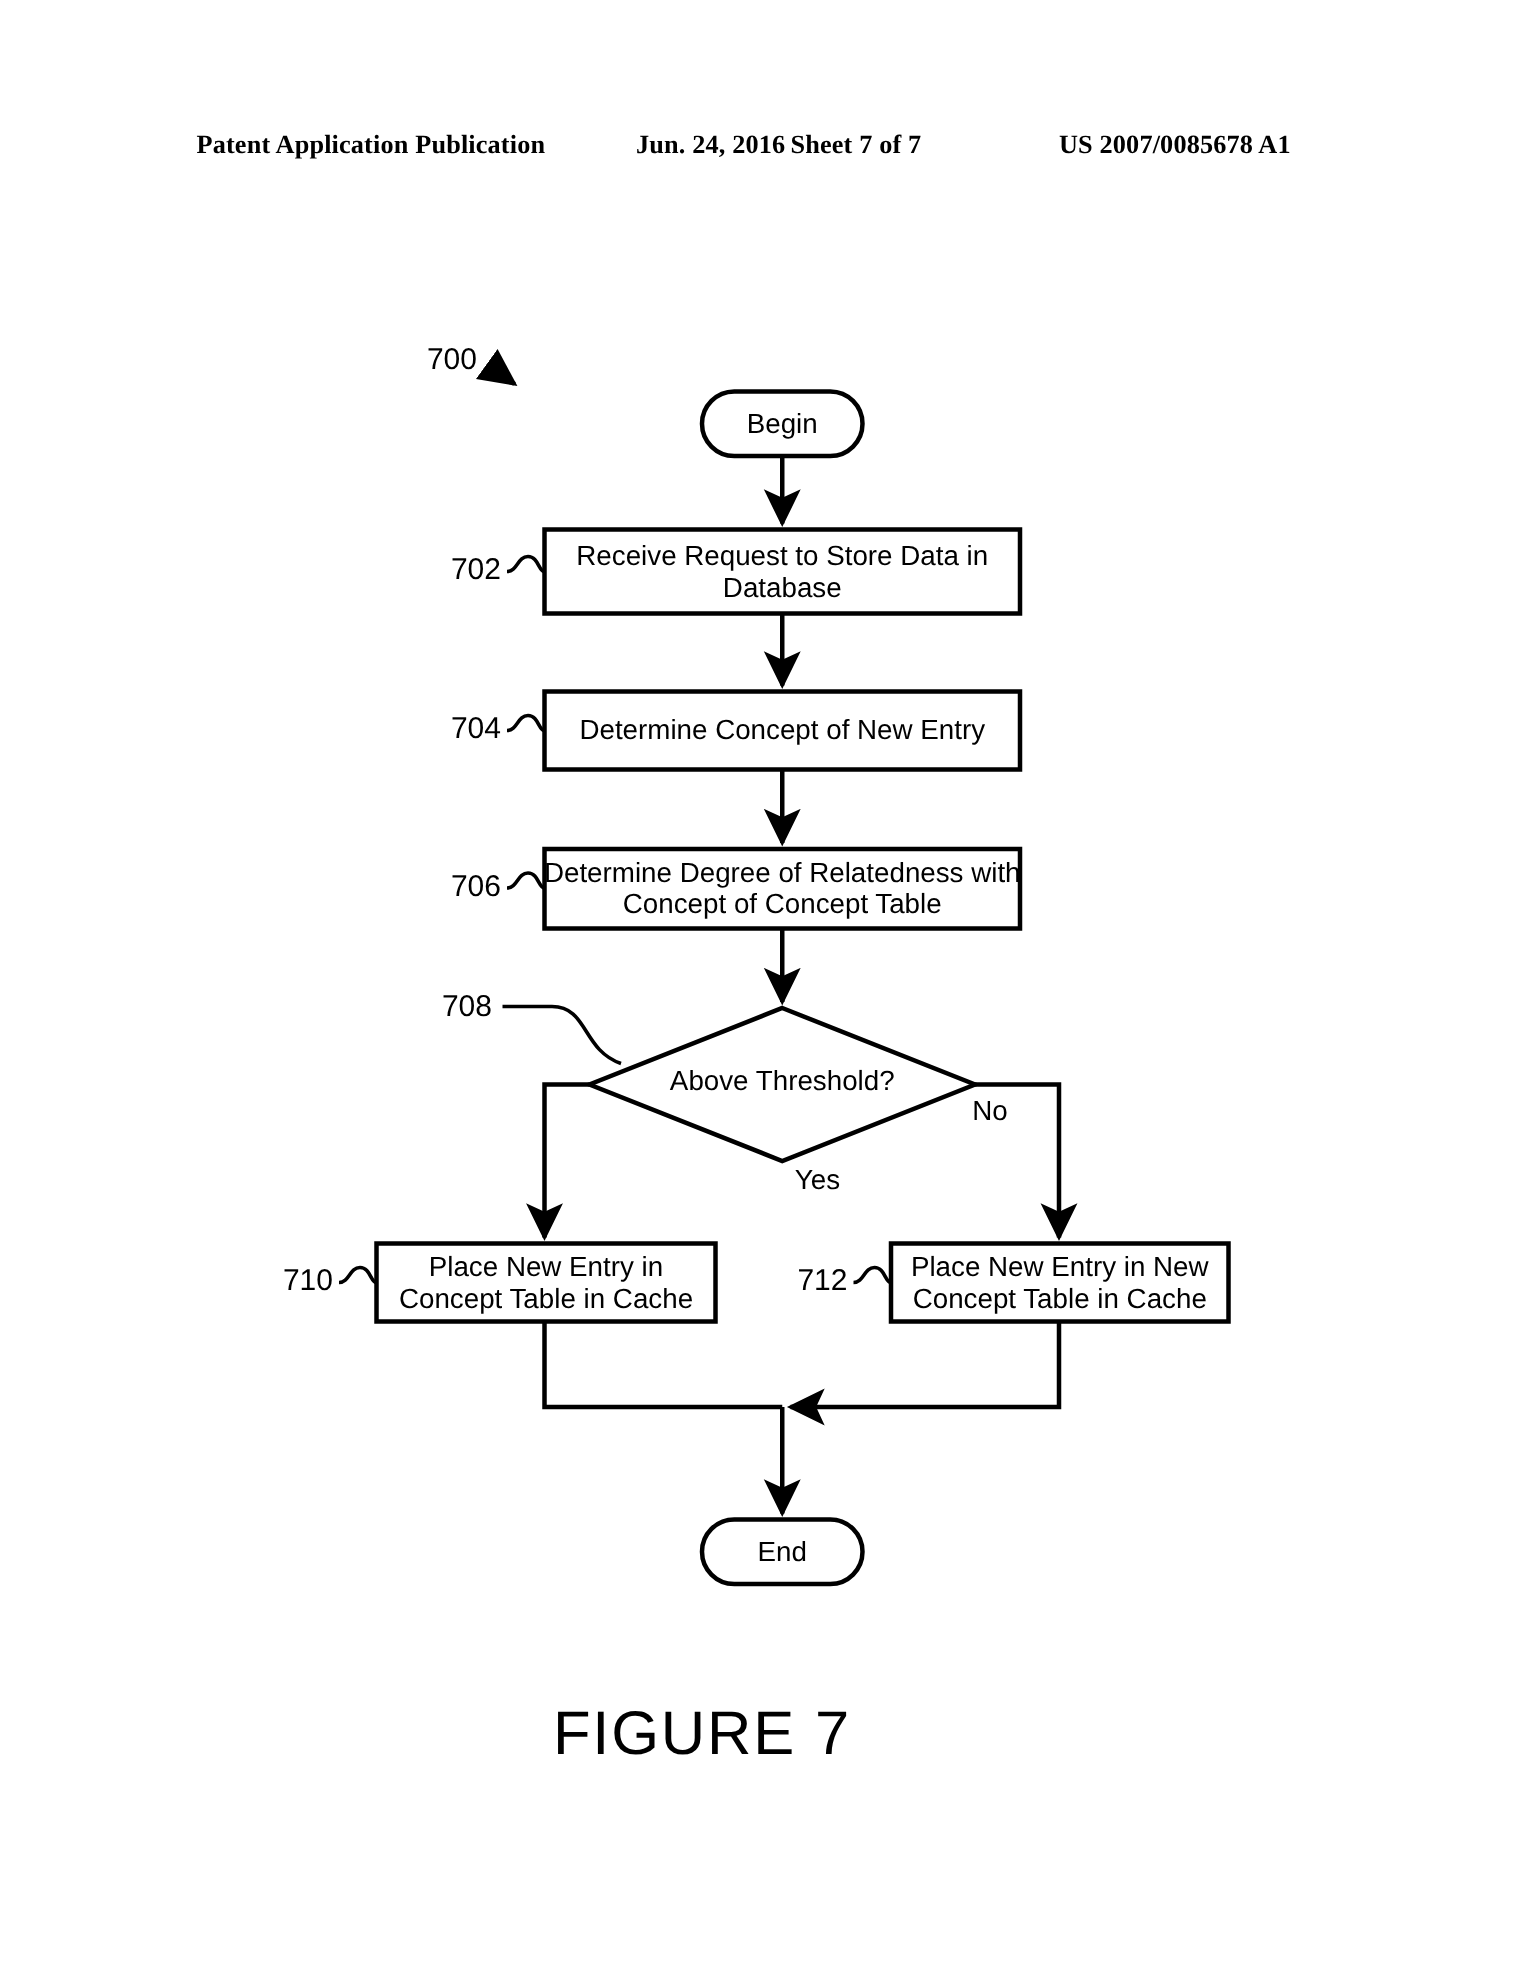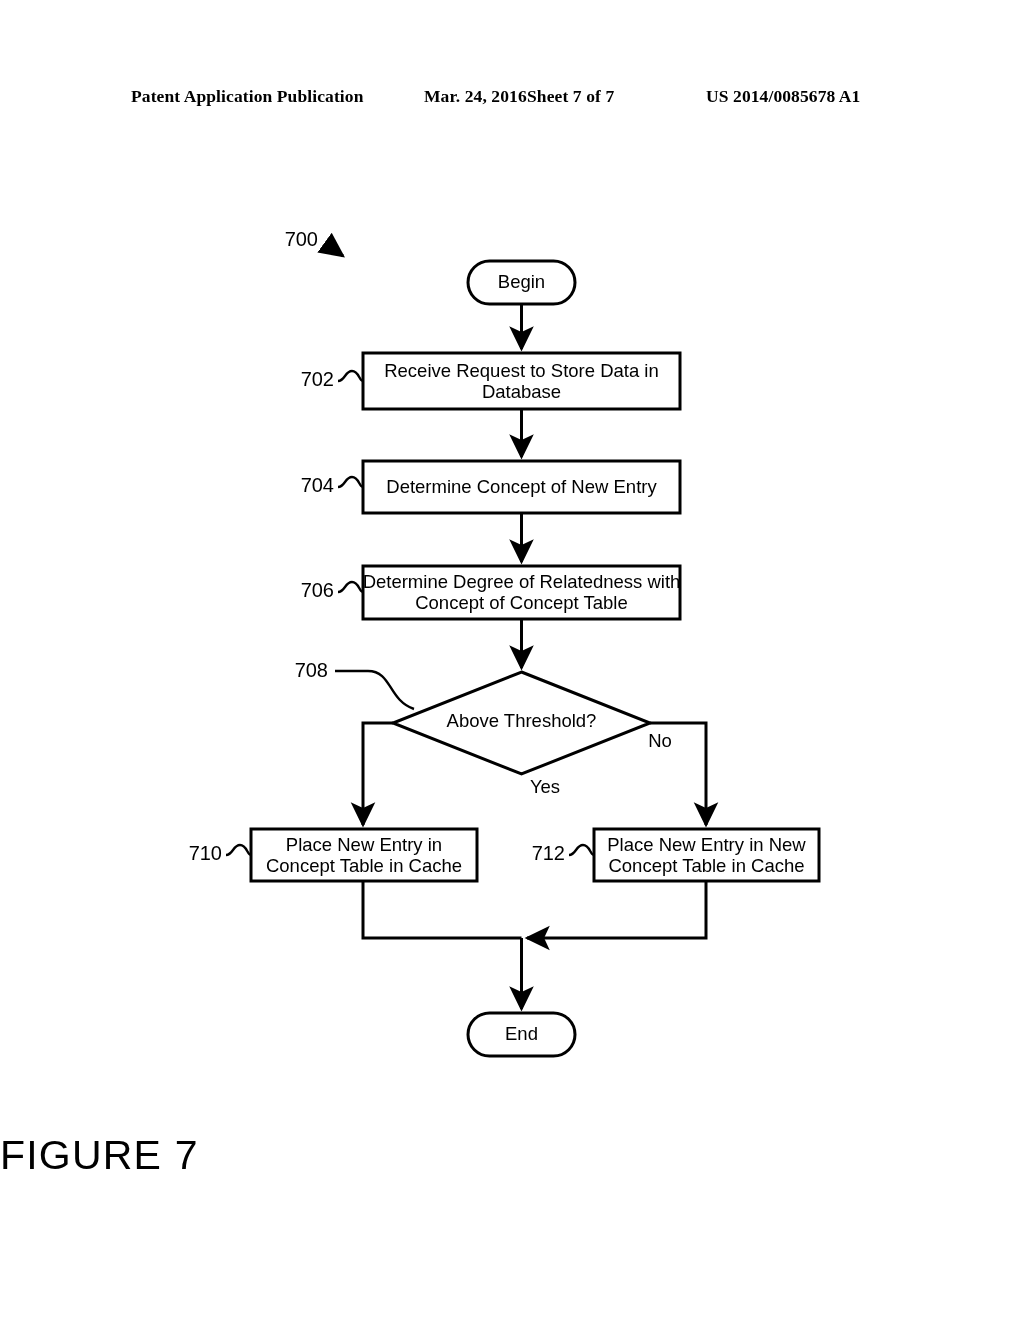--- a/index.html
+++ b/index.html
@@ -49,20 +49,21 @@
     left: 706px;
     top: 0;
   }
 
   
   #figure-caption {
     position: absolute;
     left: 0;
     top: 1132px;
     width: 936px;
+    text-align: center;
     font-family: "Liberation Sans", sans-serif;
     font-size: 41px;
     letter-spacing: 1.2px;
   }
 
   
   #flowchart {
     position: absolute;
     left: 0;
     top: 0;
@@ -111,23 +112,23 @@
     fill: #000000;
     text-anchor: end;
     dominant-baseline: middle;
   }
 </style>
 </head>
 <body>
 
 <div id="page-header">
   <span class="hdr-pub">Patent Application Publication</span>
-  <span class="hdr-date">Mar. 24, 2016</span>
+  <span class="hdr-date">Jun. 24, 2016</span>
   <span class="hdr-sheet">Sheet 7 of 7</span>
-  <span class="hdr-num">US 2014/0085678 A1</span>
+  <span class="hdr-num">US 2007/0085678 A1</span>
 </div>
 
 <svg id="flowchart" viewBox="0 0 1024 1320">
   <defs>
     <marker id="arrowhead" markerWidth="9" markerHeight="9" refX="7.6" refY="4.5" orient="auto" markerUnits="strokeWidth">
       <path d="M0,0.4 L8.4,4.5 L0,8.6 L1.9,4.5 Z" fill="#000000"></path>
     </marker>
     <marker id="arrowhead-solid" markerWidth="9" markerHeight="9" refX="7.6" refY="4.5" orient="auto" markerUnits="strokeWidth">
       <path d="M0,0.4 L8.4,4.5 L0,8.6 Z" fill="#000000"></path>
     </marker>

